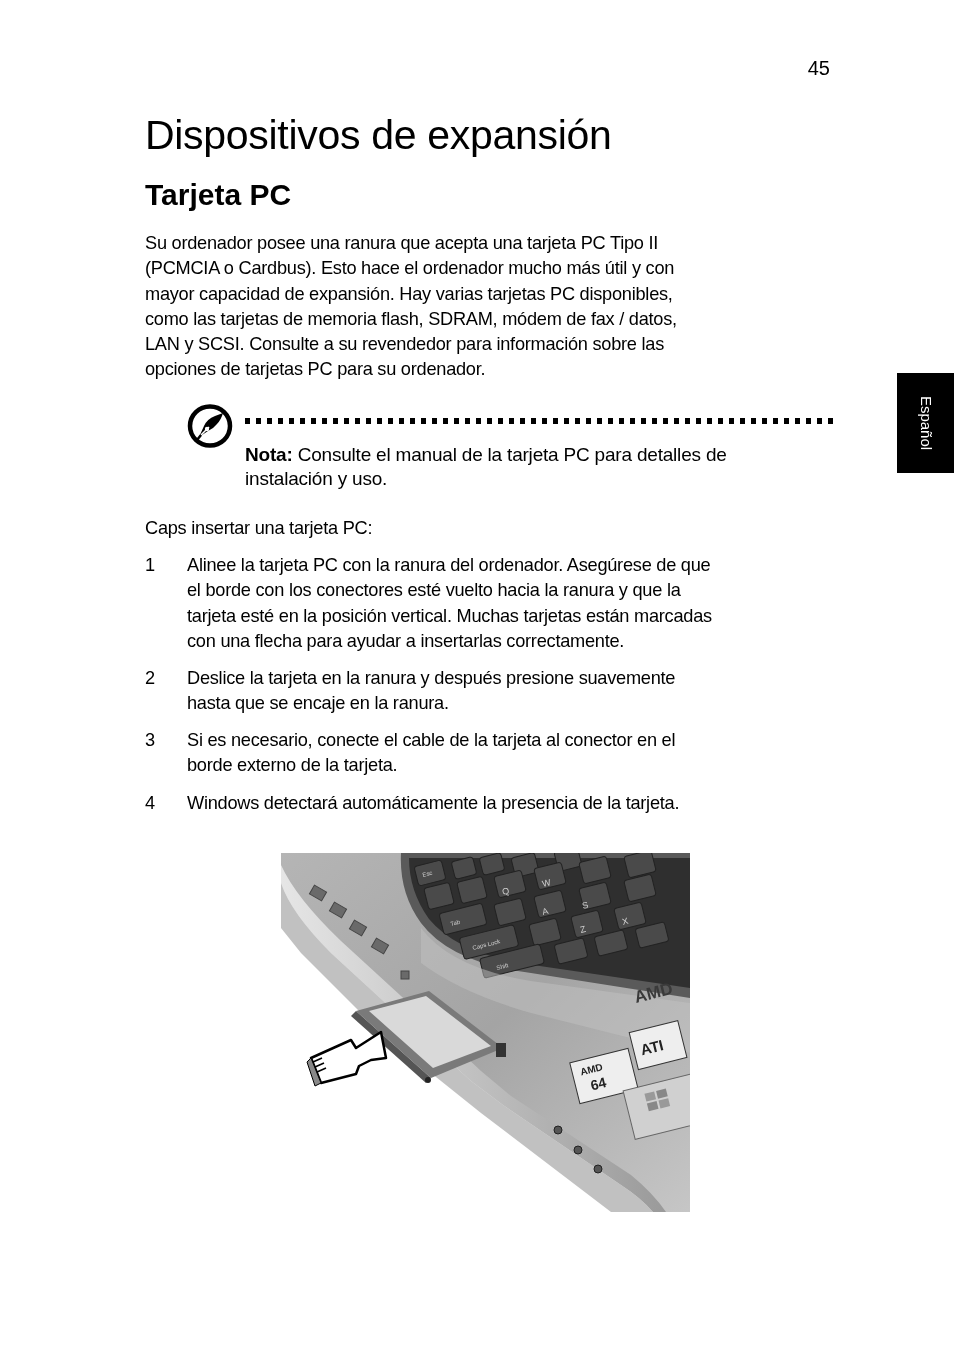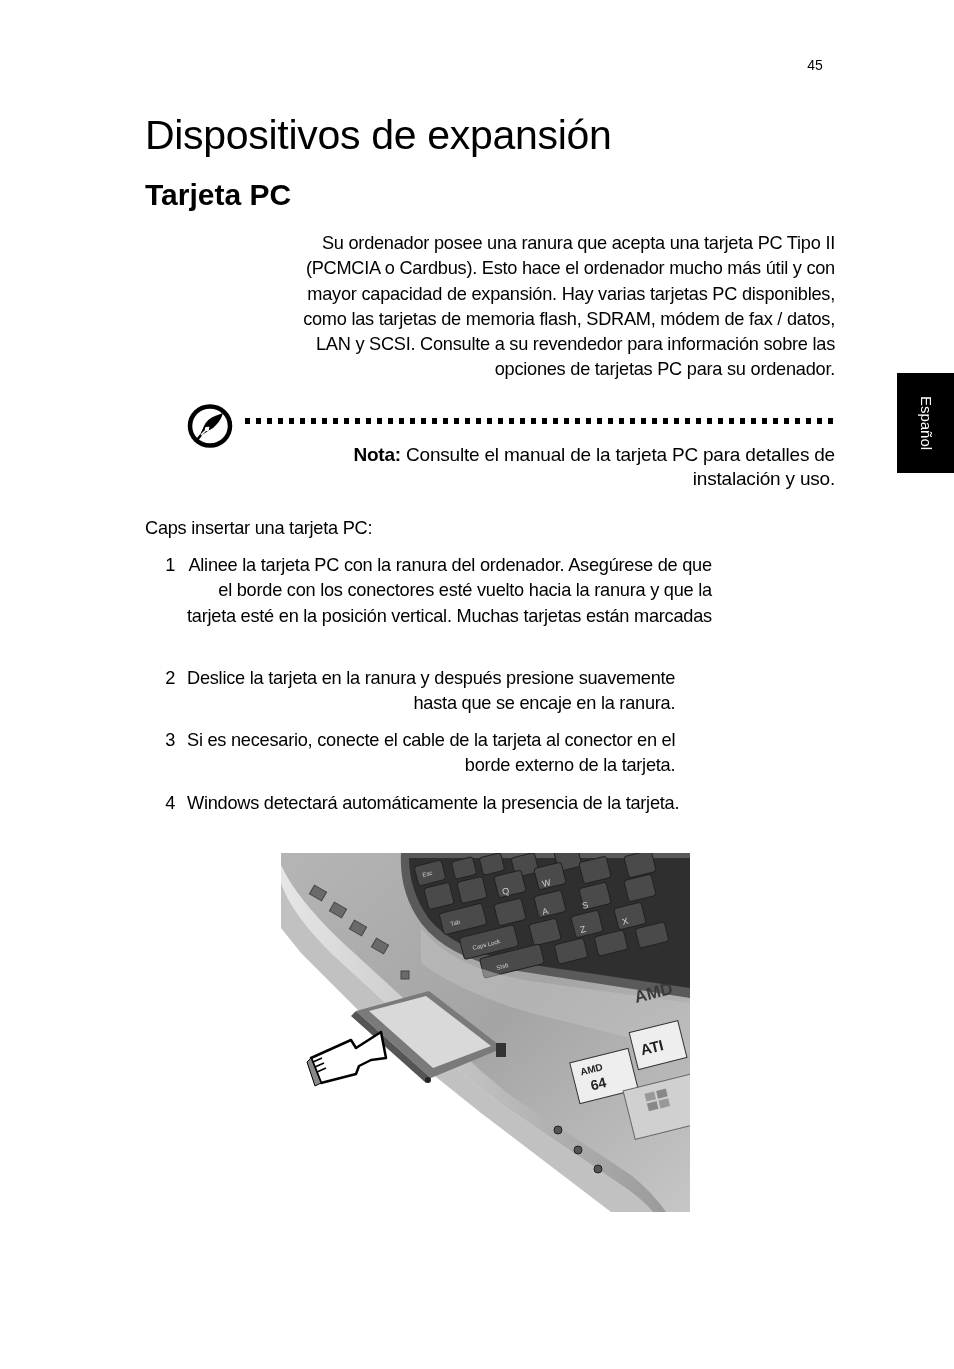--- a/index.html
+++ b/index.html
@@ -1,22 +1,22 @@
 <!DOCTYPE html>
 <html><head>
 <meta charset="utf-8">
 <style>
   html, body { margin: 0; padding: 0; background: #ffffff; }
   body {
     width: 954px; height: 1369px; position: relative; overflow: hidden;
     font-family: "DejaVu Sans Condensed", "Liberation Sans Narrow", "Liberation Sans", sans-serif;
     color: #000;
   }
-  .abs { position: absolute; text-align: right; }
-  .page-number { left: 800px; top: 57px; width: 30px; text-align: center; font-size: 14px; font-family: "Liberation Sans", sans-serif; }
+  .abs { position: absolute; }
+  .page-number { left: 800px; top: 57px; width: 30px; text-align: right; font-size: 20px; font-family: "Liberation Sans", sans-serif; }
   .title { left: 145px; top: 112px; font-size: 41px; font-family: "Liberation Sans", sans-serif; letter-spacing: -0.3px; white-space: nowrap; }
   .subtitle { left: 145px; top: 178px; font-size: 30px; font-family: "Liberation Sans", sans-serif; white-space: nowrap; }
   .body-text { font-family: "Liberation Sans", sans-serif; font-size: 18.2px; line-height: 25.3px; letter-spacing: -0.25px; }
   .intro { left: 145px; top: 231px; width: 690px; }
   .intro span { display: block; white-space: nowrap; }
   .lang-tab { left: 897px; top: 373px; width: 57px; height: 100px; background: #000; }
   .lang-tab-label { position: absolute; left: 50%; top: 50%; transform: translate(-50%, -50%) rotate(90deg); color: #fff; font-family: "Liberation Sans", sans-serif; font-size: 15px; white-space: nowrap; }
   .note-icon { left: 187px; top: 404px; width: 46px; height: 44px; }
   .note-dots { left: 245px; top: 418px; width: 588px; height: 6px;
     background-image: linear-gradient(to right, #000 0, #000 5px, transparent 5px, transparent 11px);
@@ -69,20 +69,21 @@
 </div>
 
 <div class="abs body-text steps-intro">Caps insertar una tarjeta PC:</div>
 
 <div class="abs body-text step" style="top:553px;height:101px;">
   <span class="num">1</span>
   <div class="txt">
     <span>Alinee la tarjeta PC con la ranura del ordenador. Asegúrese de que</span>
     <span>el borde con los conectores esté vuelto hacia la ranura y que la</span>
     <span>tarjeta esté en la posición vertical. Muchas tarjetas están marcadas</span>
+    <span>con una flecha para ayudar a insertarlas correctamente.</span>
   </div>
 </div>
 
 <div class="abs body-text step" style="top:666px;height:51px;">
   <span class="num">2</span>
   <div class="txt">
     <span>Deslice la tarjeta en la ranura y después presione suavemente</span>
     <span>hasta que se encaje en la ranura.</span>
   </div>
 </div>

